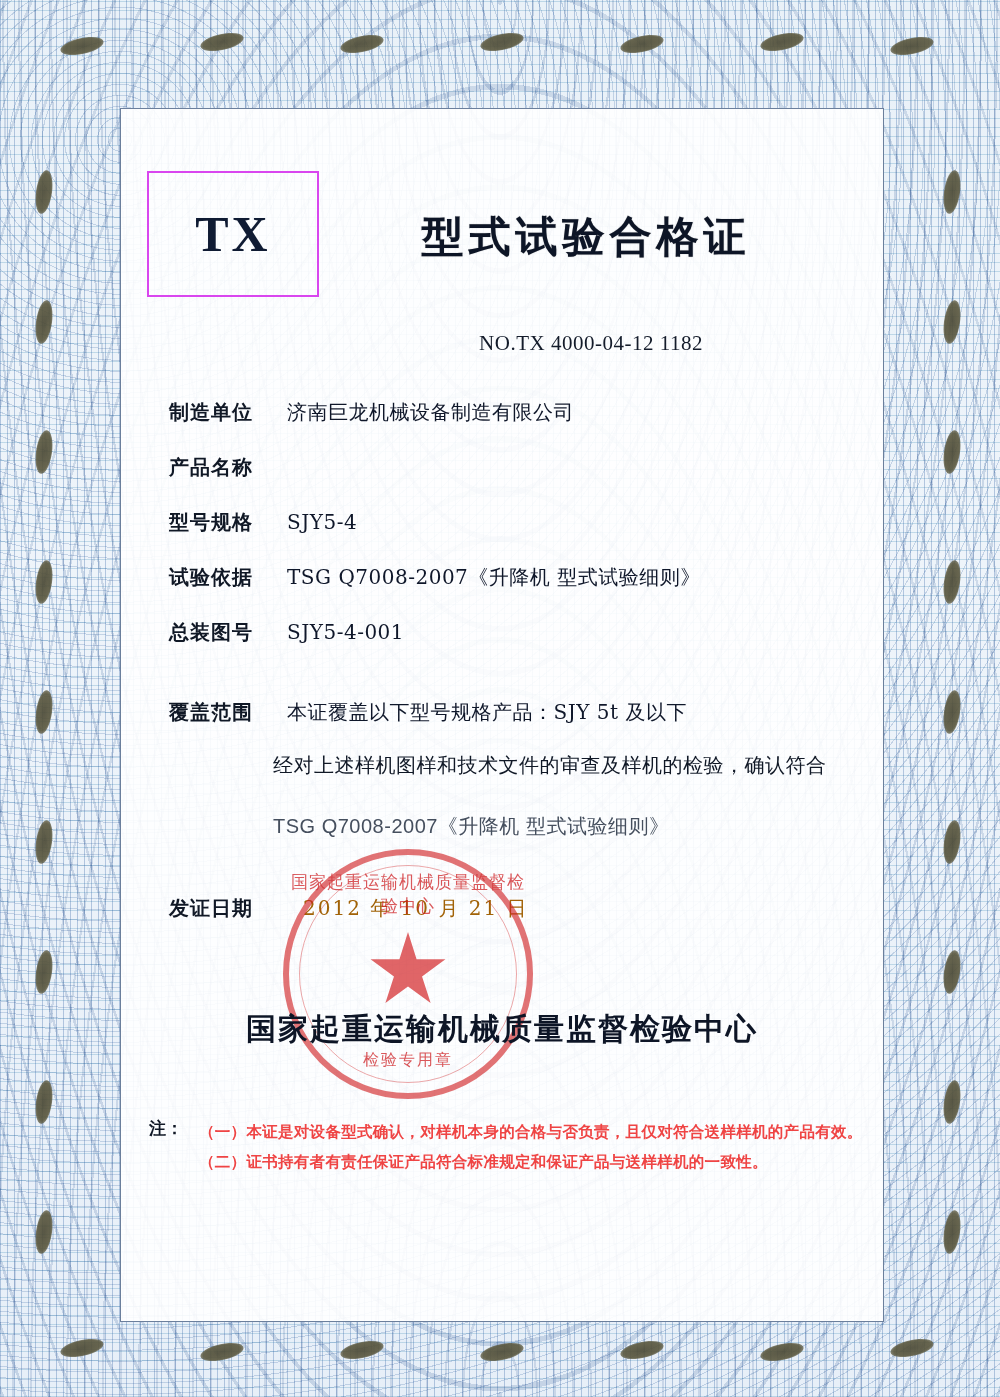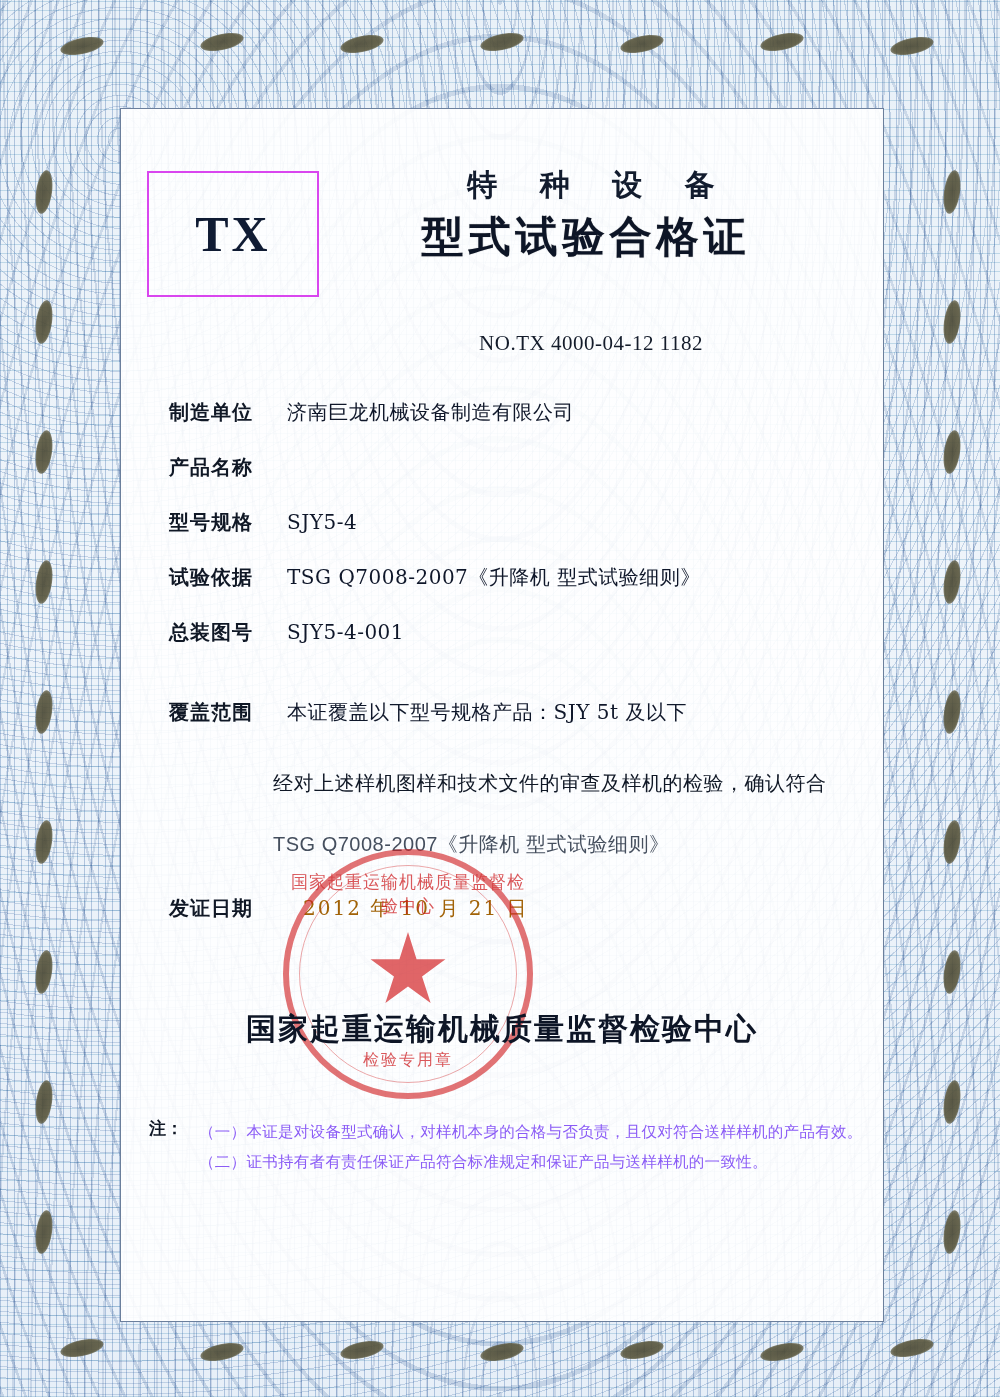--- a/index.html
+++ b/index.html
@@ -183,21 +183,21 @@
 
   .coverage-block {
     position: absolute;
     left: 48px;
     top: 590px;
     width: 700px;
   }
   .coverage-row {
     display: flex;
     align-items: baseline;
-    margin-bottom: 44px;
+    margin-bottom: 26px;
   }
   .coverage-para {
     margin-left: 104px;
     margin-bottom: 34px;
     font-family: Liberation Sans, sans-serif;
     font-size: 20px;
     letter-spacing: 0.5px;
     color: #101826;
   }
   .coverage-para.faded {
@@ -304,22 +304,23 @@
     padding-left: 10px;
     box-sizing: border-box;
   }
   .notes-list {
     flex: 1;
   }
   .note-item {
     font-family: "DejaVu Serif", serif;
     font-size: 15.5px;
     line-height: 30px;
-    color: #8b5cf6;
+    color: #ef4444;
     letter-spacing: 0.3px;
+    font-weight: bold;
   }
 </style>
 </head>
 <body>
 
 <div class="cert-page">
   <div class="guilloche"></div>
   <div class="guilloche-b"></div>
 
   <div class="almond" style="left:60px; top:38px;"></div>
@@ -358,21 +359,20 @@
   <div class="almond v" style="left:944px; top:1080px;"></div>
   <div class="almond v" style="left:944px; top:1210px;"></div>
 
   <div class="inner-panel">
     <div class="content">
 
       <div class="tx-box">
         <span>TX</span>
       </div>
 
-      <div class="title-small">特 种 设 备</div>
       <div class="title-big">型式试验合格证</div>
       <div class="cert-no">NO.TX 4000-04-12 1182</div>
 
       <div class="fields">
         <div class="field-row">
           <div class="field-label">制造单位</div>
           <div class="field-value">济南巨龙机械设备制造有限公司</div>
         </div>
         <div class="field-row">
           <div class="field-label">产品名称</div>

